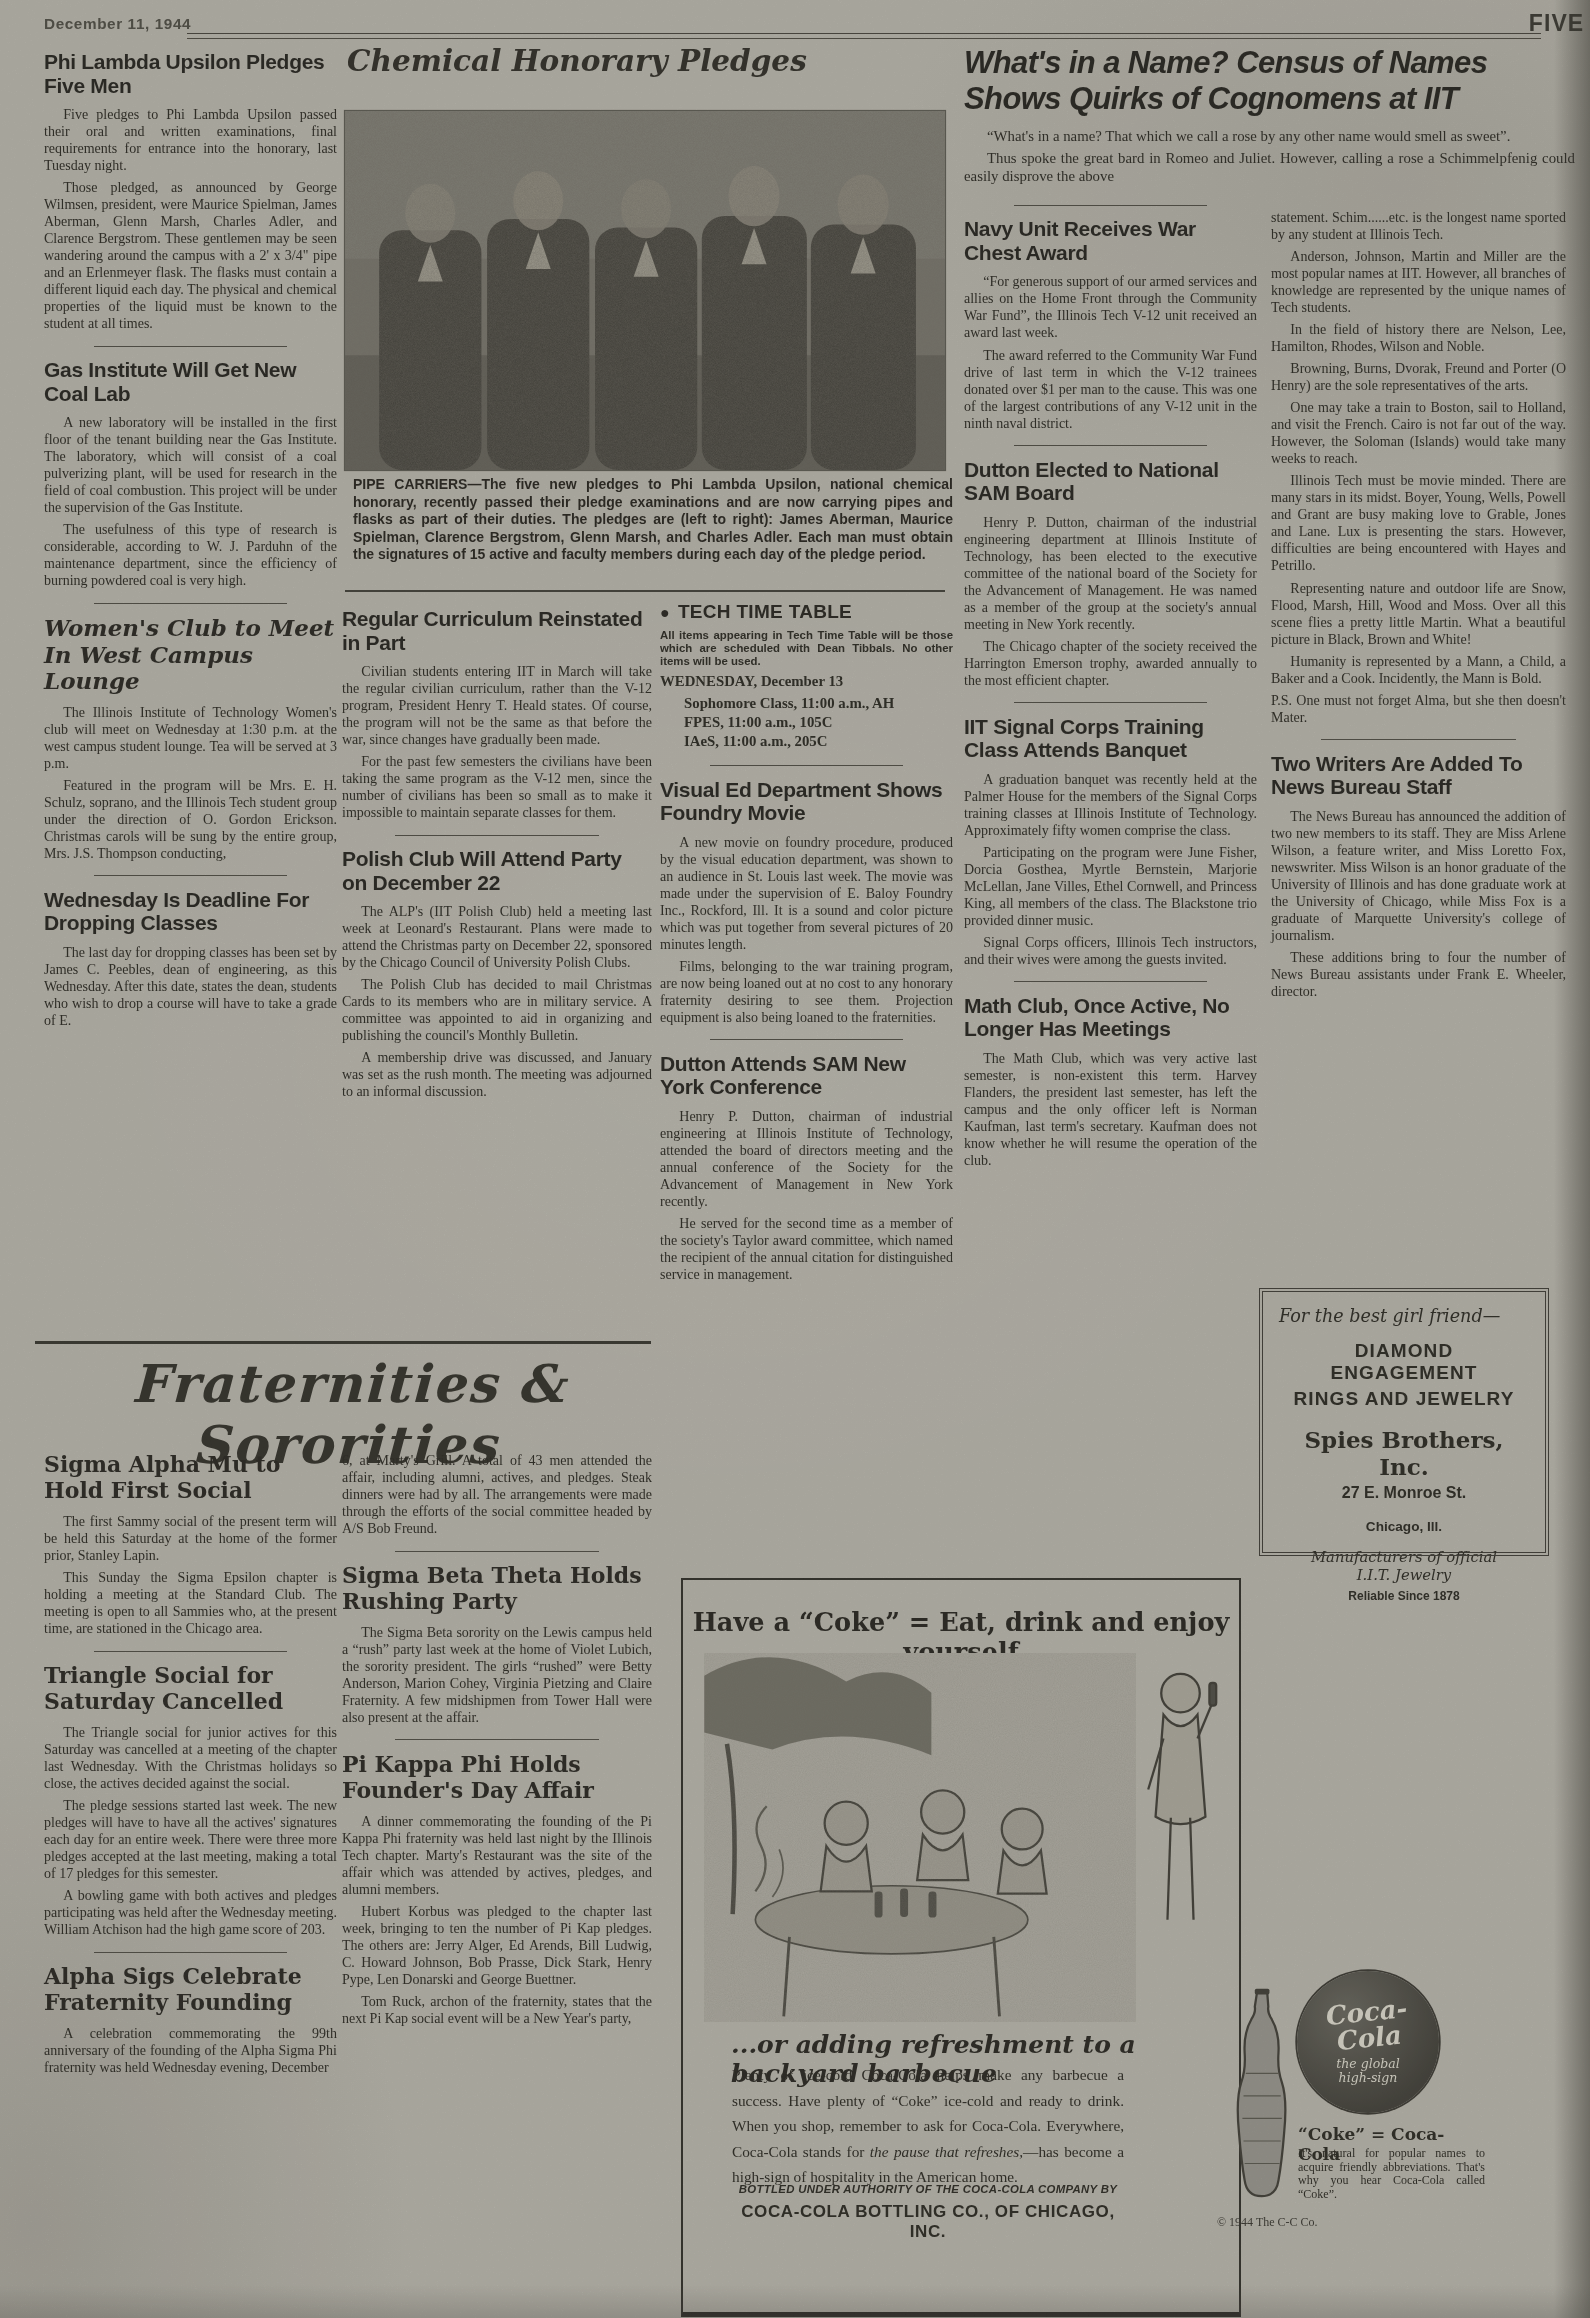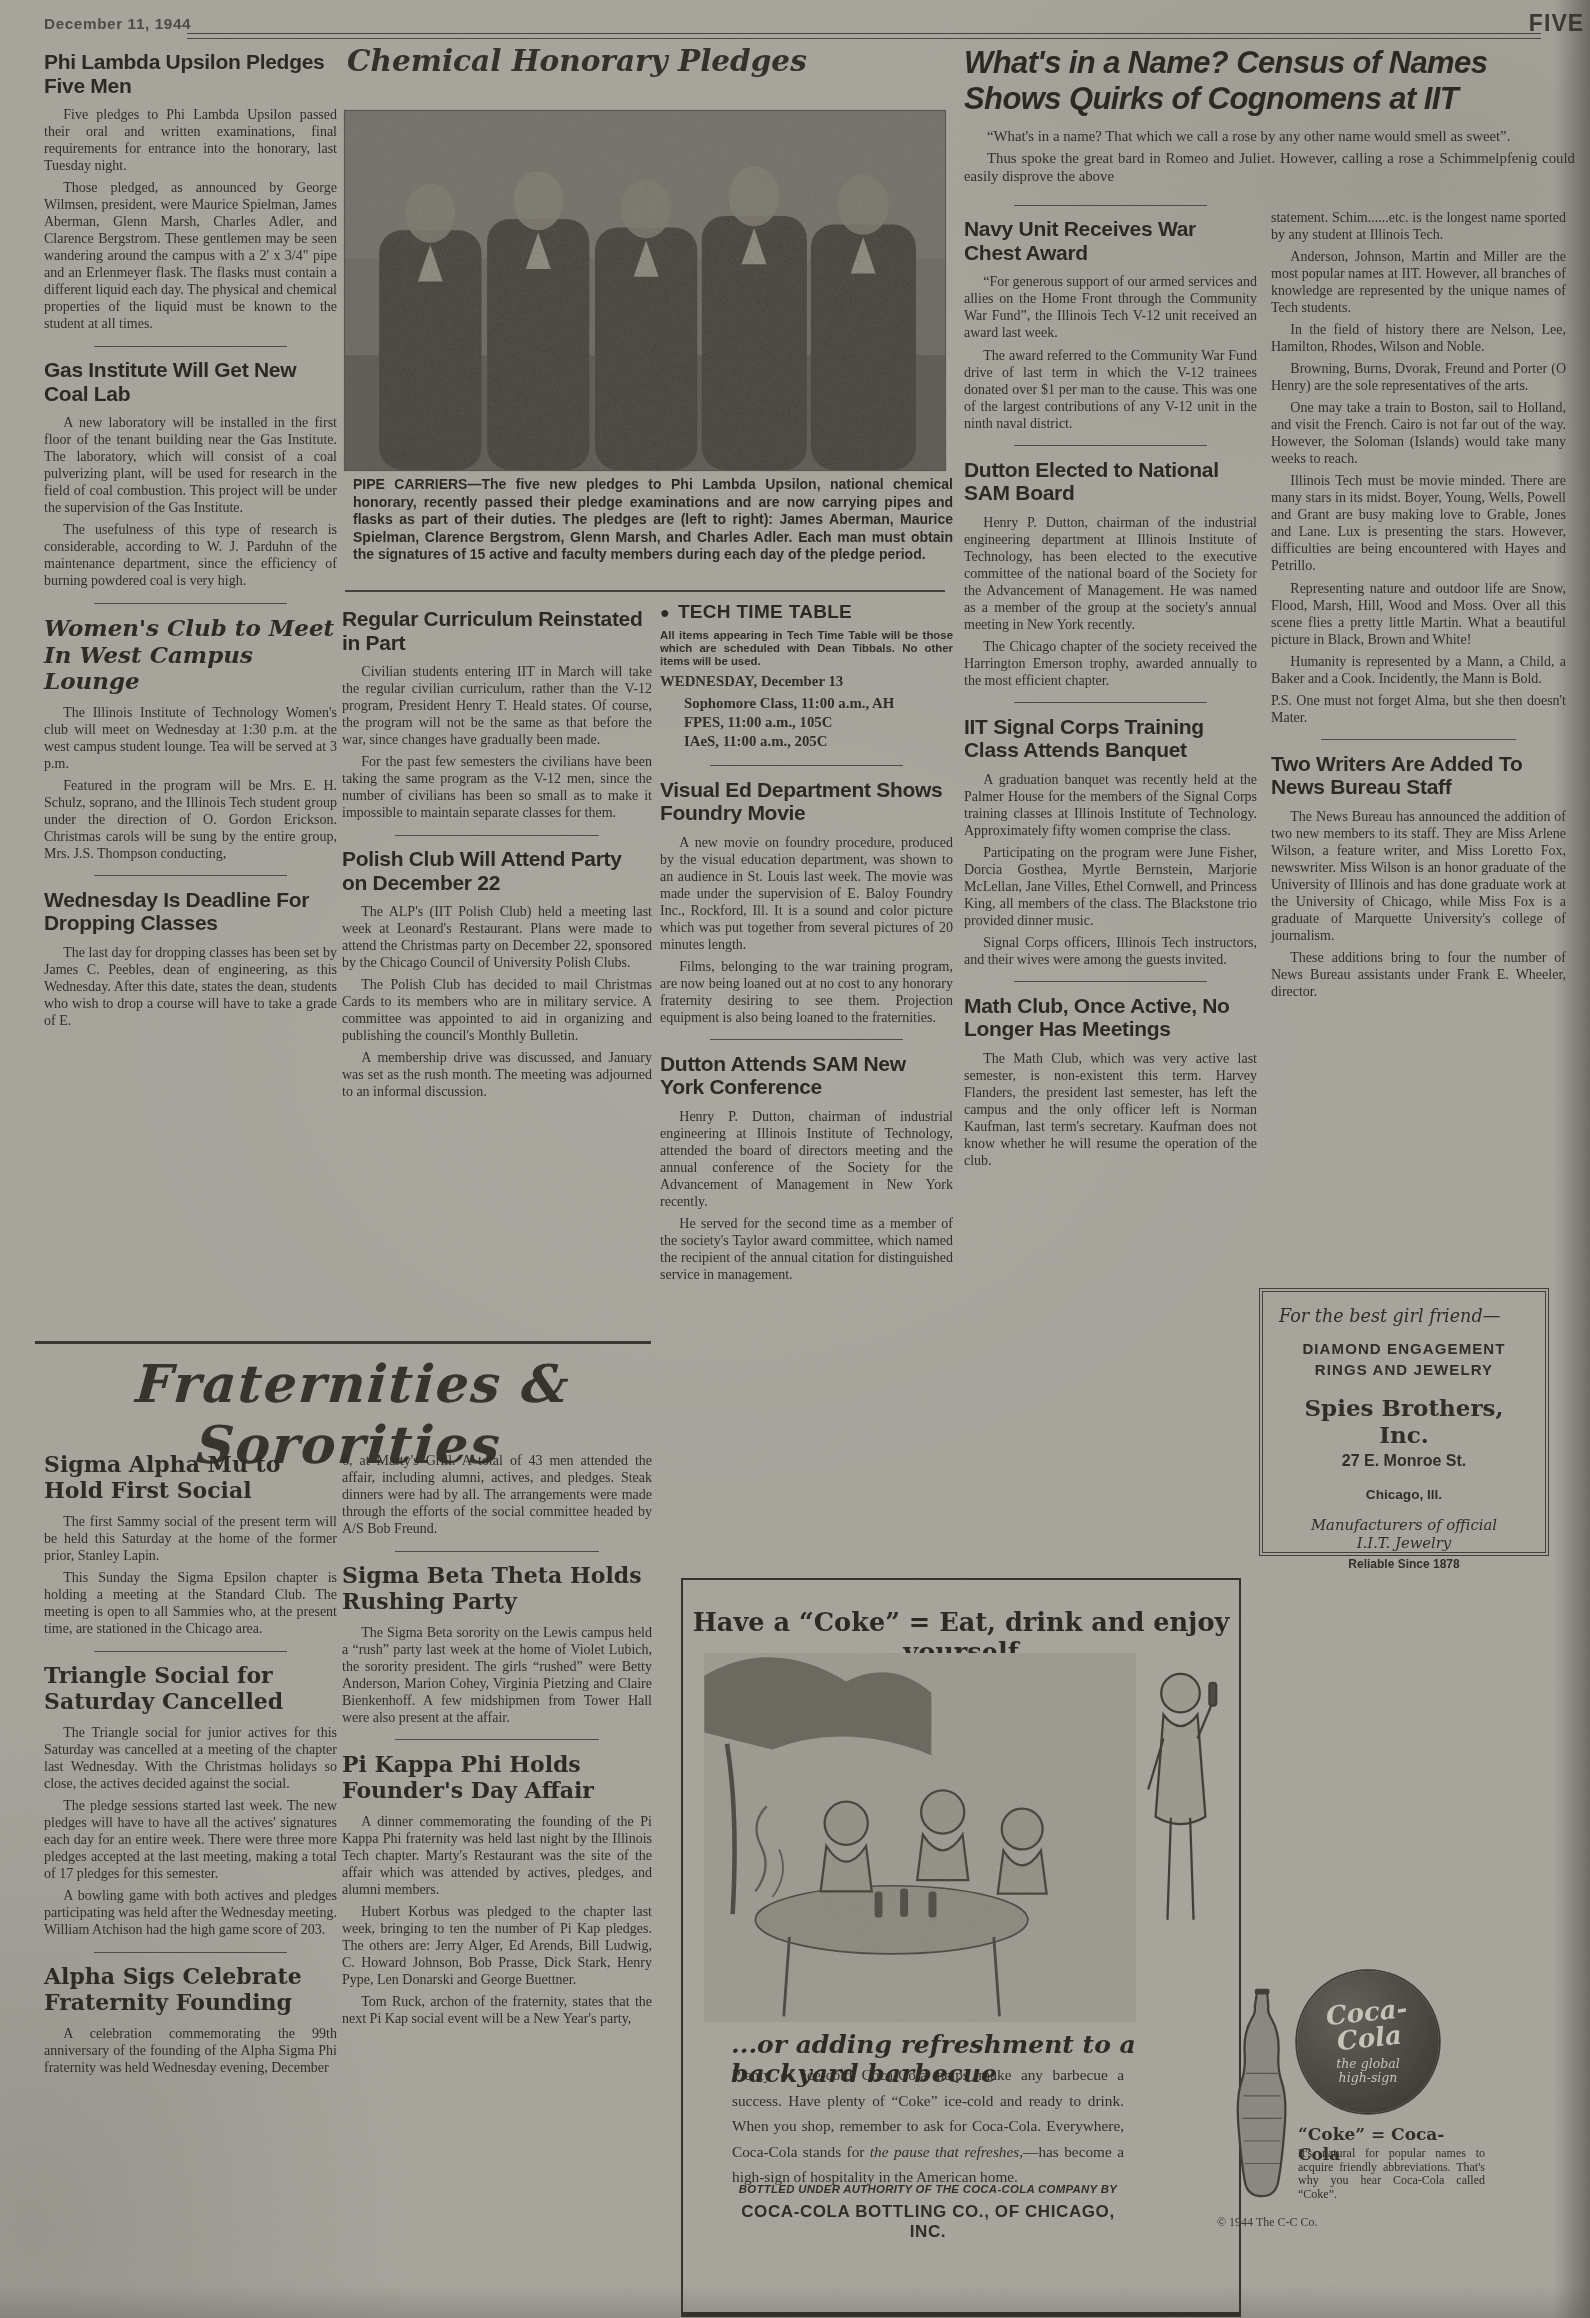--- a/index.html
+++ b/index.html
@@ -75,21 +75,21 @@
   .script-head{position:absolute;left:44px;top:1353px;width:614px;margin:0;text-align:center;
     font-family:"DejaVu Serif",serif;font-style:italic;font-weight:bold;font-size:52px;
     letter-spacing:1.7px;color:#2d2c26;transform:skewX(-4deg);}
 
   
   .spies{position:absolute;left:1262px;top:1291px;width:284px;height:262px;
     border:1.7px solid #3a3933;outline:1.1px solid #3a3933;outline-offset:2.3px;
     box-sizing:border-box;padding:13.6px 16px;text-align:center;}
   .spies .tagline{font-family:"DejaVu Serif",serif;font-style:italic;font-size:17.6px;
     text-align:left;margin:0 0 14.8px;}
-  .spies .big{font-family:"Liberation Sans",sans-serif;font-weight:bold;font-size:15px;
+  .spies .big{font-family:"Liberation Sans",sans-serif;font-weight:bold;font-size:19px;
     letter-spacing:1.1px;margin:0 0 3.4px;}
   .spies .name{font-family:"DejaVu Serif",serif;font-weight:bold;font-size:23px;margin:16px 0 4.5px;}
   .spies .addr{font-family:"Liberation Sans",sans-serif;font-weight:bold;font-size:16px;margin:0 0 17px;}
   .spies .city{font-family:"Liberation Sans",sans-serif;font-weight:bold;font-size:13.6px;margin:0 0 13.6px;}
   .spies .sub{font-family:"DejaVu Serif",serif;font-style:italic;font-size:14.8px;margin:0 0 1.1px;}
   .spies .rel{font-family:"Liberation Sans",sans-serif;font-weight:bold;font-size:12px;margin:5.7px 0 0;}
 
   
   .coke{position:absolute;left:681px;top:1578px;width:560px;height:739px;box-sizing:border-box;
     border:2.3px solid #2b2a25;border-bottom:5.7px solid #22211d;}
@@ -327,21 +327,21 @@
     </article>
   </section>
 
   <section class="col bcol2">
     <article>
       <p class="body noindent">6, at Marty's Grill. A total of 43 men attended the affair, including alumni, actives, and pledges. Steak dinners were had by all. The arrangements were made through the efforts of the social committee headed by A/S Bob Freund.</p>
     </article>
     <div class="rule"></div>
     <article>
       <h2 class="hl-serif">Sigma Beta Theta Holds Rushing Party</h2>
-      <p class="body">The Sigma Beta sorority on the Lewis campus held a “rush” party last week at the home of Violet Lubich, the sorority president. The girls “rushed” were Betty Anderson, Marion Cohey, Virginia Pietzing and Claire Bienkenhoff. A few midshipmen from Tower Hall were also present at the affair.</p>
+      <p class="body">The Sigma Beta sorority on the Lewis campus held a “rush” party last week at the home of Violet Lubich, the sorority president. The girls “rushed” were Betty Anderson, Marion Cohey, Virginia Pietzing and Claire Fraternity. A few midshipmen from Tower Hall were also present at the affair.</p>
     </article>
     <div class="rule"></div>
     <article>
       <h2 class="hl-serif">Pi Kappa Phi Holds Founder's Day Affair</h2>
       <p class="body">A dinner commemorating the founding of the Pi Kappa Phi fraternity was held last night by the Illinois Tech chapter. Marty's Restaurant was the site of the affair which was attended by actives, pledges, and alumni members.</p>
       <p class="body">Hubert Korbus was pledged to the chapter last week, bringing to ten the number of Pi Kap pledges. The others are: Jerry Alger, Ed Arends, Bill Ludwig, C. Howard Johnson, Bob Prasse, Dick Stark, Henry Pype, Len Donarski and George Buettner.</p>
       <p class="body">Tom Ruck, archon of the fraternity, states that the next Pi Kap social event will be a New Year's party,</p>
     </article>
   </section>
 

